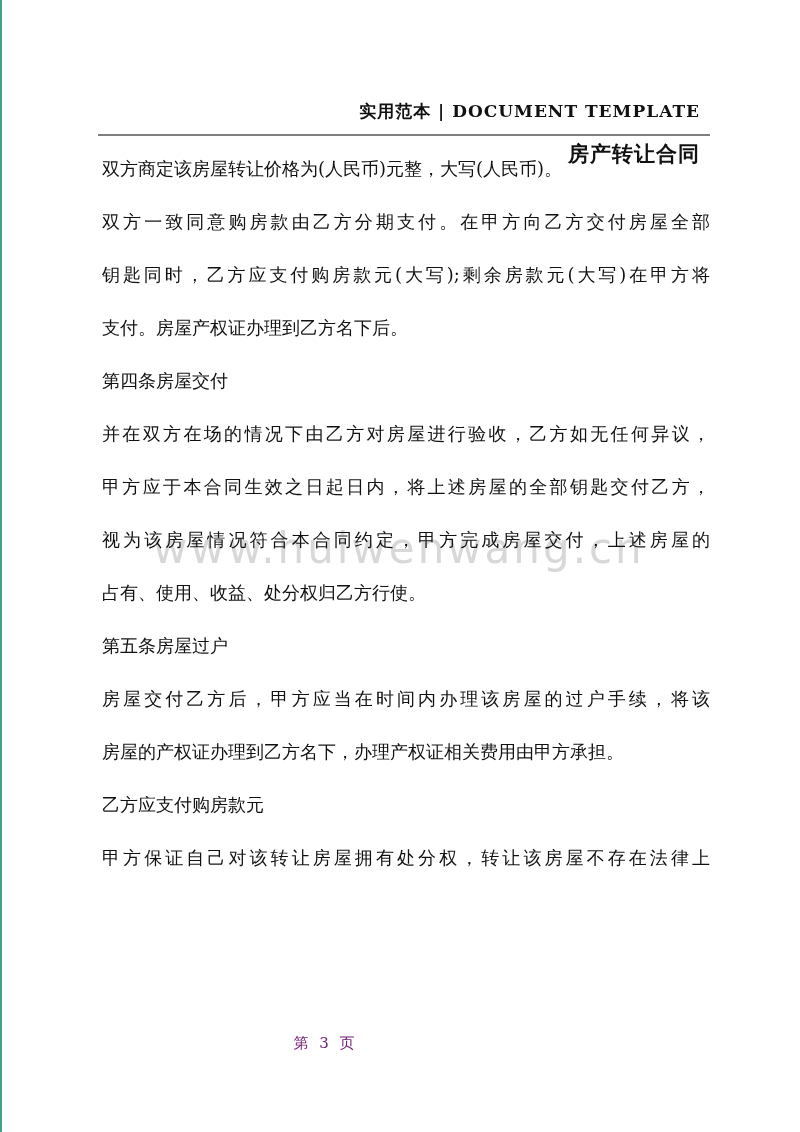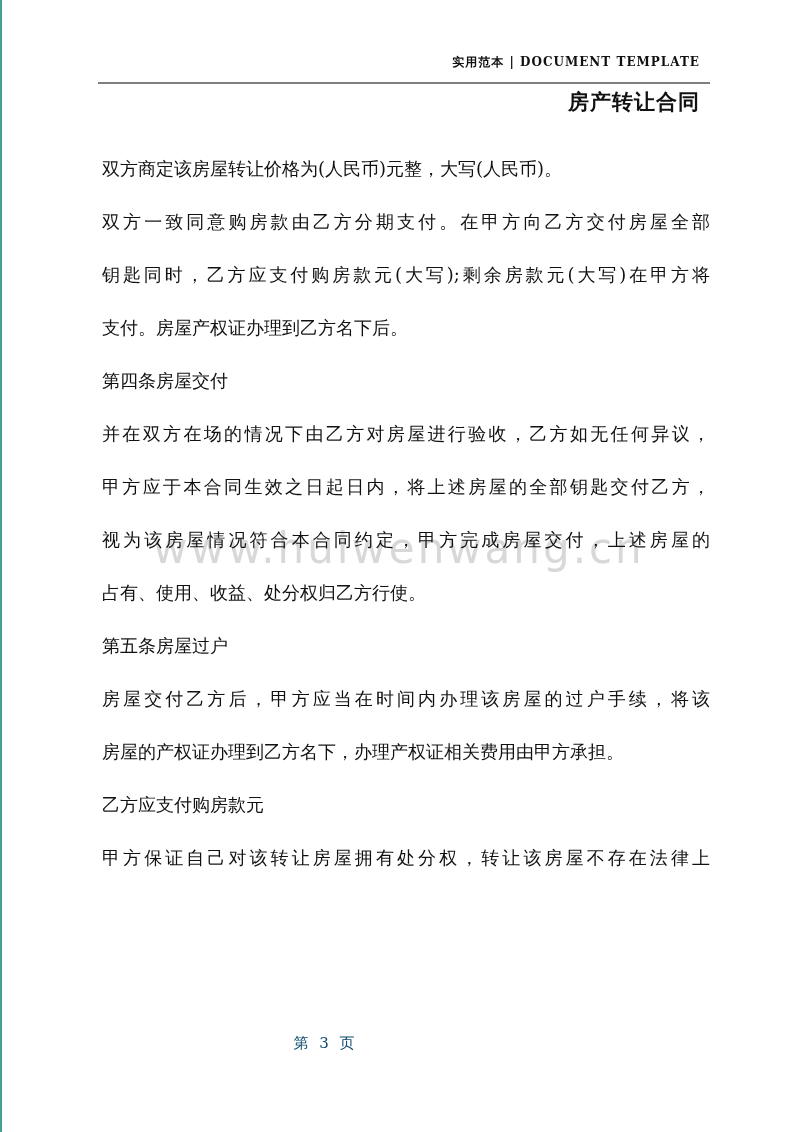--- a/index.html
+++ b/index.html
@@ -14,22 +14,22 @@
   .accent-line {
     position: absolute; left: 0; top: 0;
     width: 2px; height: 1132px;
     background: #44a08c;
   }
   .header {
     position: absolute; left: 98px; top: 54px; width: 612px;
     text-align: right;
   }
   .brand-line {
-    font-size: 12px; font-weight: bold; letter-spacing: 1px;
-    padding-right: 10px; white-space: nowrap;
+    font-size: 17px; font-weight: bold; letter-spacing: 1px;
+    padding-right: 10px; white-space: nowrap; margin-top: 46px;
   }
   .header-rule {
     border: none; border-top: 2px solid #7f7f7f;
     margin: 11px 0 4px 0; height: 0;
   }
   .doc-title {
     font-size: 21px; font-weight: bold; letter-spacing: 1px;
     padding-right: 10px;
   }
   .watermark {
@@ -47,21 +47,21 @@
     height: 53px; line-height: 53px;
     text-align: left;
   }
   .line.fill {
     text-align: justify;
     text-align-last: justify;
   }
   .footer {
     position: absolute; left: 0; top: 1034px; width: 651px;
     text-align: center; font-size: 15px; letter-spacing: 3px;
-    color: #0c4a6e;
+    color: #701a75;
   }
 </style>
 </head>
 <body>
 
 <div class="accent-line"></div>
 
 <div class="header">
   <div class="brand-line">实用范本 | DOCUMENT TEMPLATE</div>
   <hr class="header-rule">

